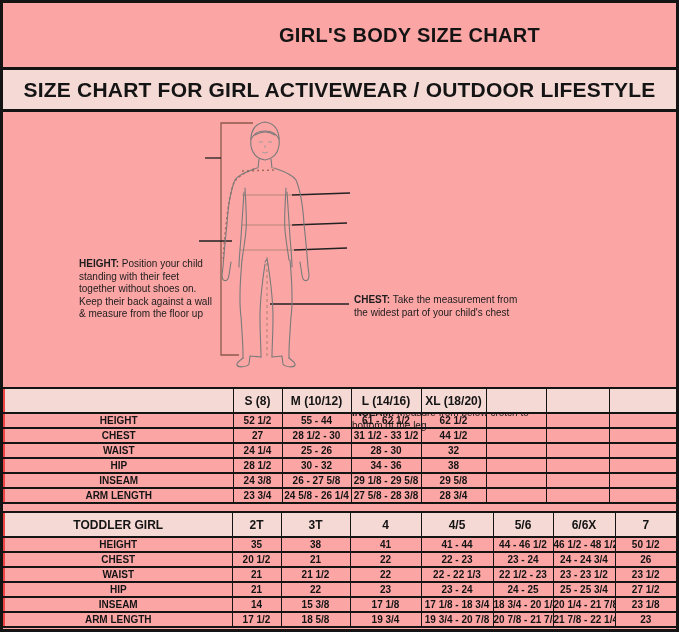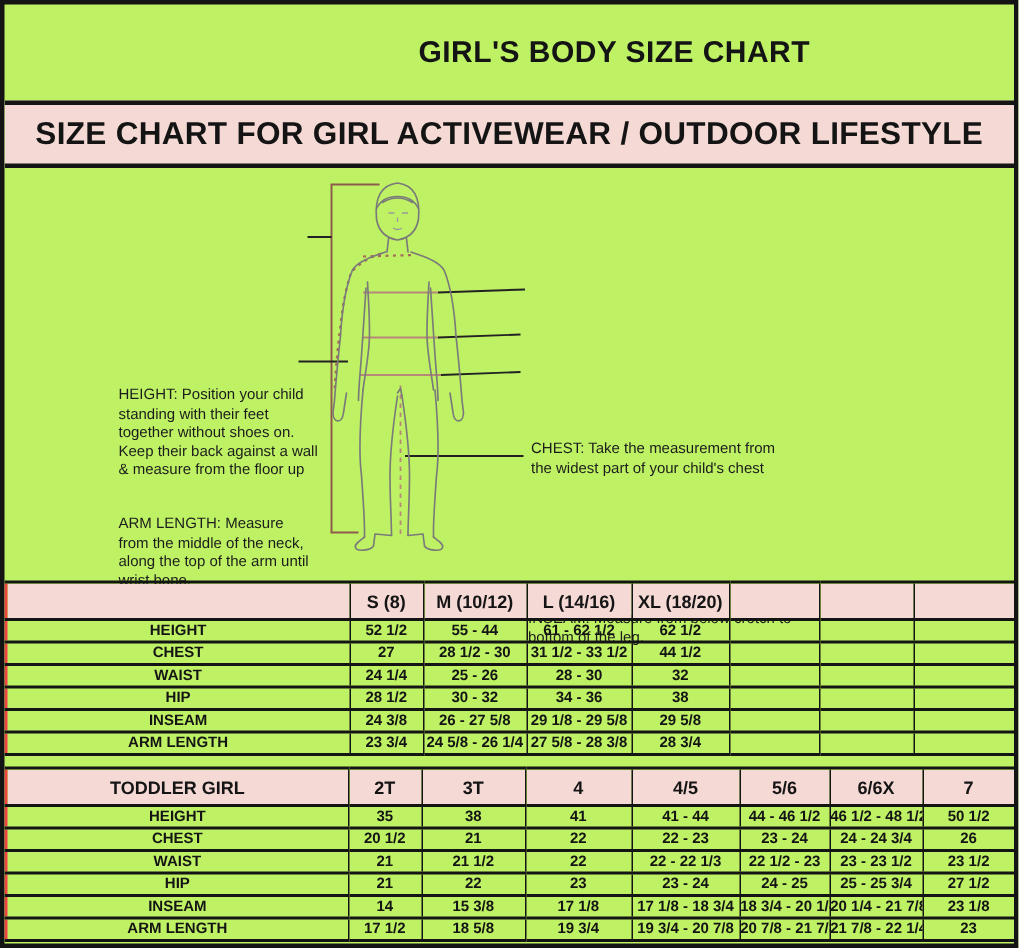--- a/index.html
+++ b/index.html
@@ -1,35 +1,35 @@
 <!DOCTYPE html>
 <html><head>
 <meta charset="utf-8">
 <style>
   html,body{margin:0;padding:0;background:#e8e8e8;}
   .page{
     position:relative;width:679px;height:632px;margin:0 auto;
-    background:#bef264;border:3px solid #141414;box-sizing:border-box;
+    background:#fca5a5;border:3px solid #141414;box-sizing:border-box;
     font-family:"Liberation Sans",sans-serif;color:#141414;overflow:hidden;
   }
   .title-bar{
     position:absolute;top:0;left:140px;right:0;height:64px;
     display:flex;align-items:center;justify-content:center;
     font-weight:bold;font-size:20px;letter-spacing:.3px;
   }
   .banner{
     position:absolute;top:64px;left:0;right:0;height:45px;
     background:#f4d9d5;border-top:3px solid #141414;border-bottom:3px solid #141414;
     box-sizing:border-box;display:flex;align-items:center;justify-content:center;
     font-weight:bold;font-size:21px;letter-spacing:.2px;
   }
   .diagram{position:absolute;top:109px;left:0;width:673px;height:275px;}
   .diagram svg{position:absolute;top:0;left:0;}
   .note{position:absolute;font-size:10px;line-height:12.5px;color:#1c1c1c;}
-  .note b{font-weight:normal;}
+  .note b{font-weight:bold;}
   .note-height{left:76px;top:146px;width:134px;}
   .note-arm{left:76px;top:232px;width:128px;}
   .note-chest{left:351px;top:182px;width:178px;}
   .note-waist{left:351px;top:214px;width:196px;}
   .note-hip{left:351px;top:244px;width:178px;}
   .note-inseam{left:349px;top:295px;width:190px;}
   table.size{
     position:absolute;left:0;width:673px;border-collapse:collapse;
     table-layout:fixed;border:2px solid #ef4444;
   }  
@@ -99,24 +99,20 @@
       </g>
       <g stroke="#9a9a9a" stroke-width="0.9" fill="none">
         <path d="M 256 30 L 260 30 M 265 30 L 269 30 M 262 33 L 262 36 M 259 40 Q 262 42 265 40"></path>
       </g>
     </svg>
 
     <div class="note note-height">
       <b>HEIGHT:</b>
       <span>Position your child standing with their feet together without shoes on. Keep their back against a wall &amp; measure from the floor up</span>
     </div>
-    <div class="note note-arm">
-      <b>ARM LENGTH:</b>
-      <span>Measure from the middle of the neck, along the top of the arm until wrist bone.</span>
-    </div>
     <div class="note note-chest">
       <b>CHEST:</b>
       <span>Take the measurement from the widest part of your child's chest</span>
     </div>
     <div class="note note-inseam">
       <b>INSEAM:</b>
       <span>Measure from below crotch to bottom of the leg.</span>
     </div>
   </div>
 

